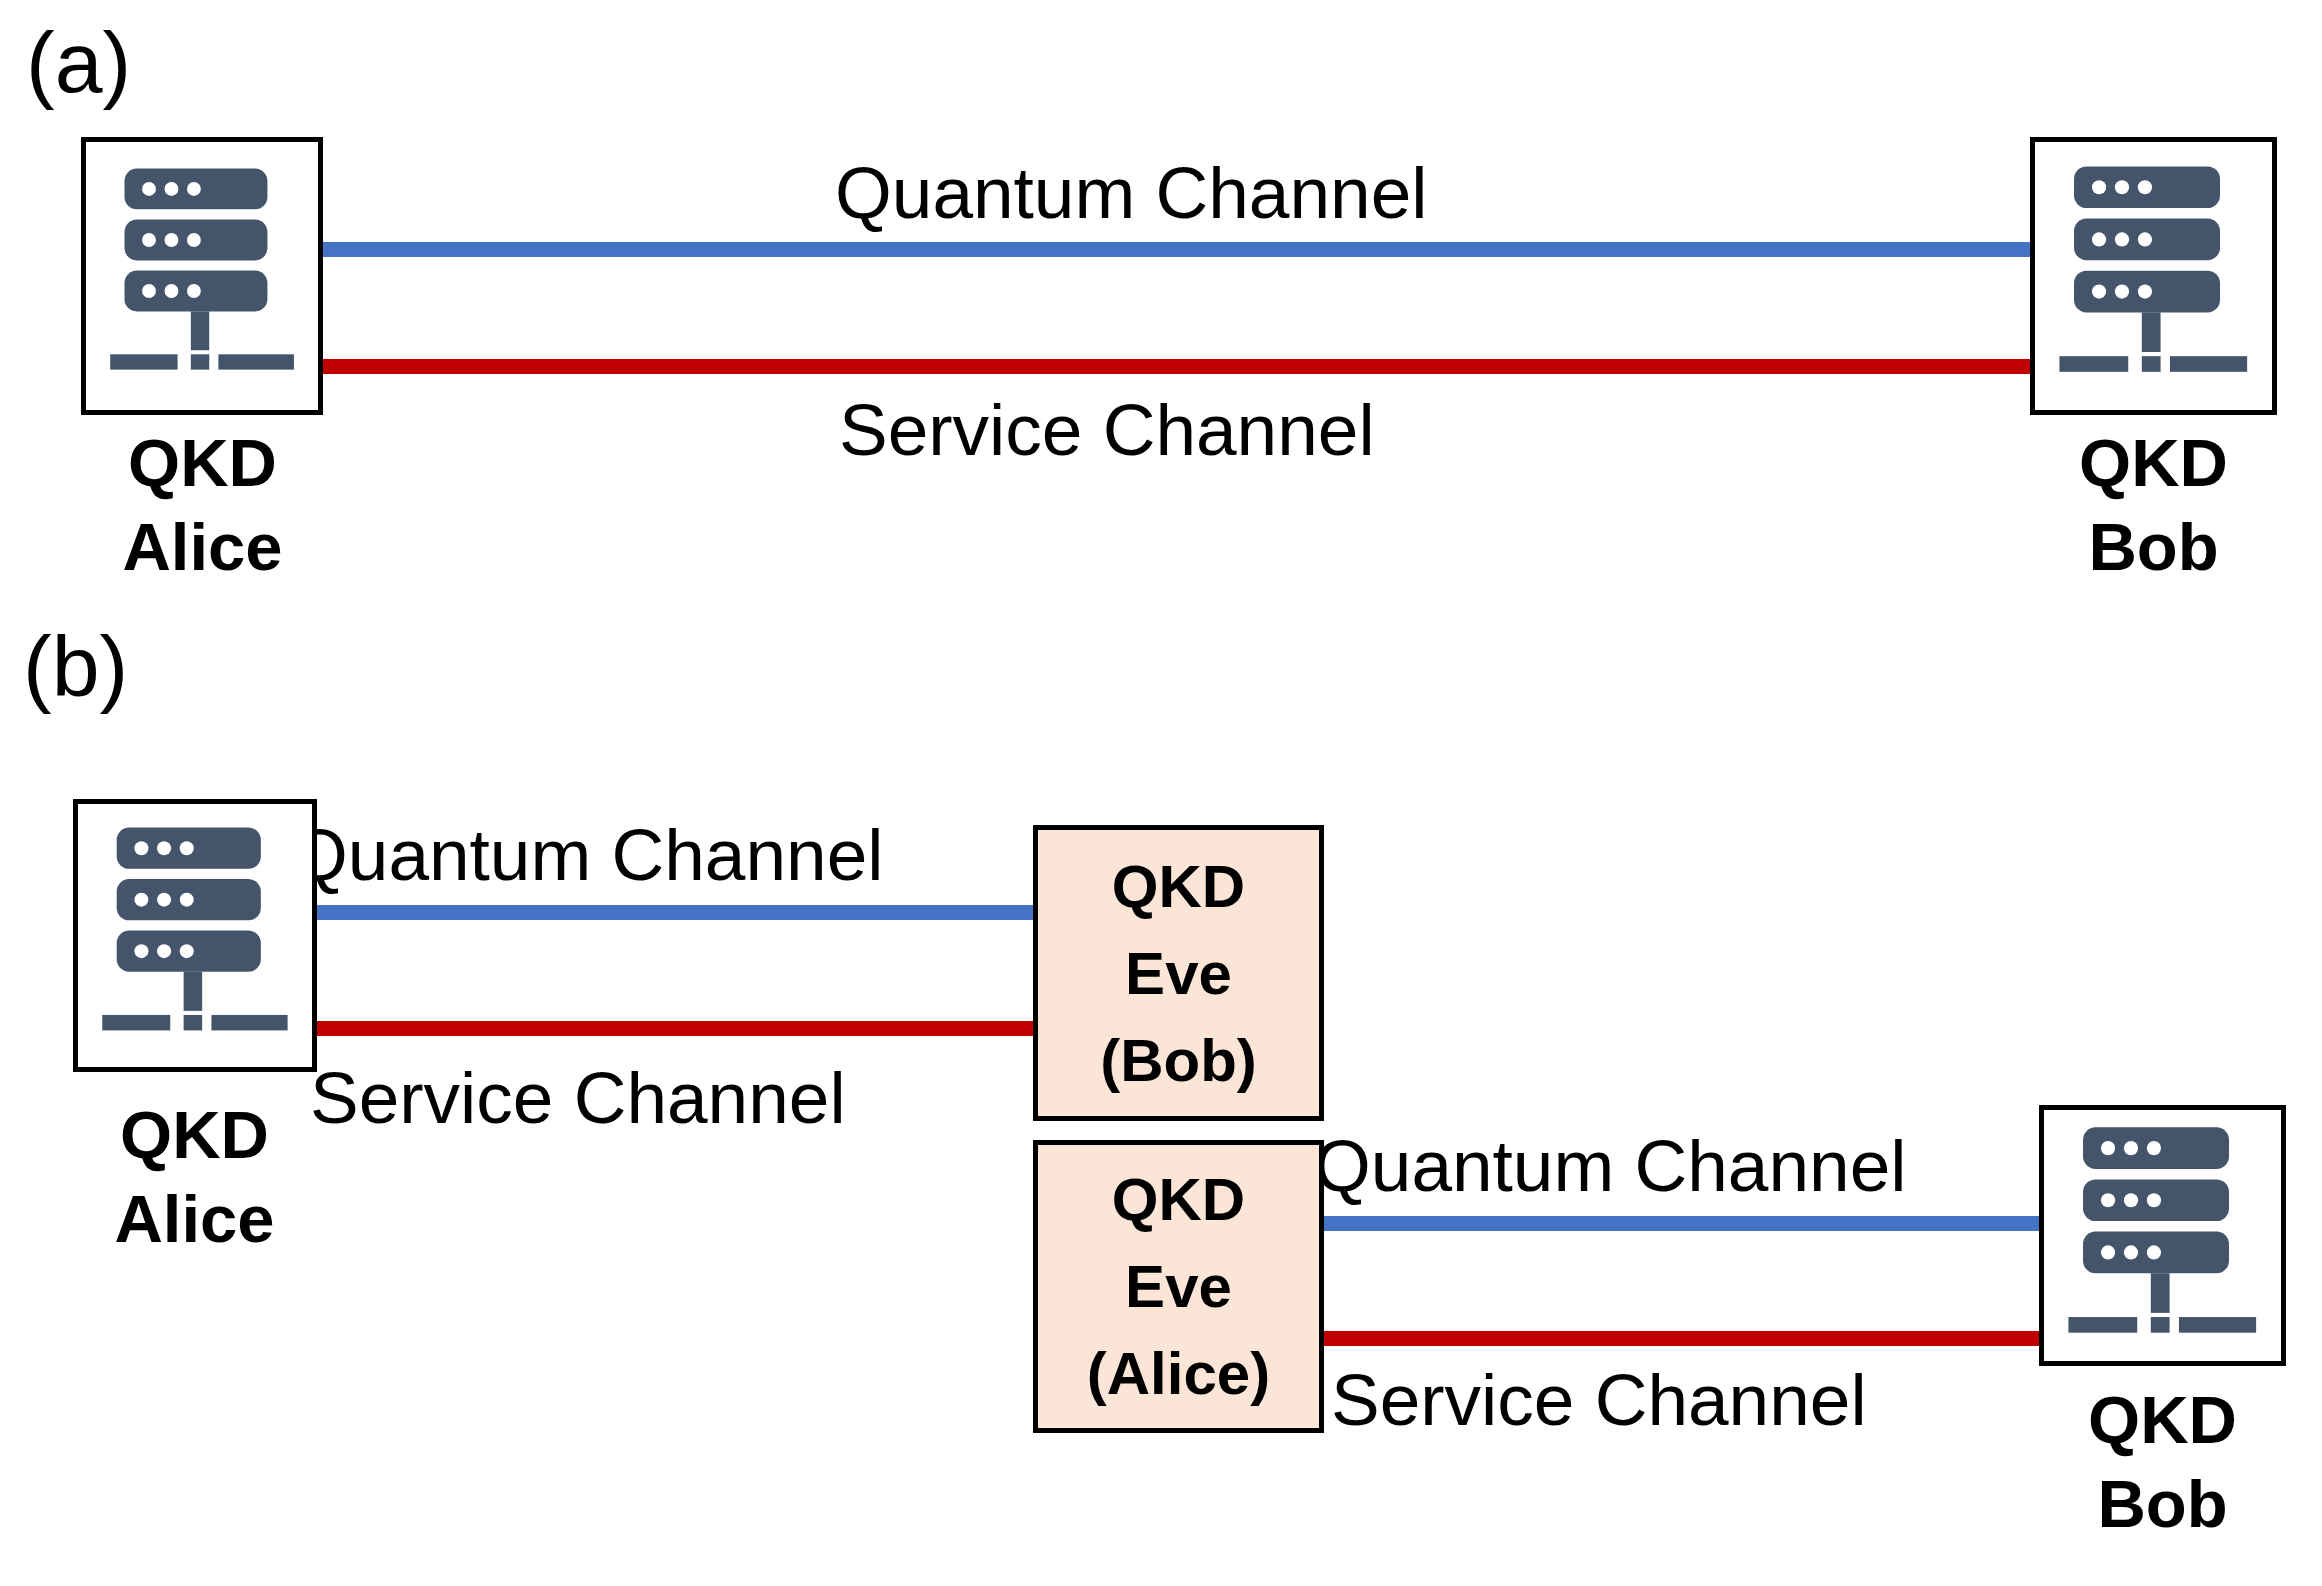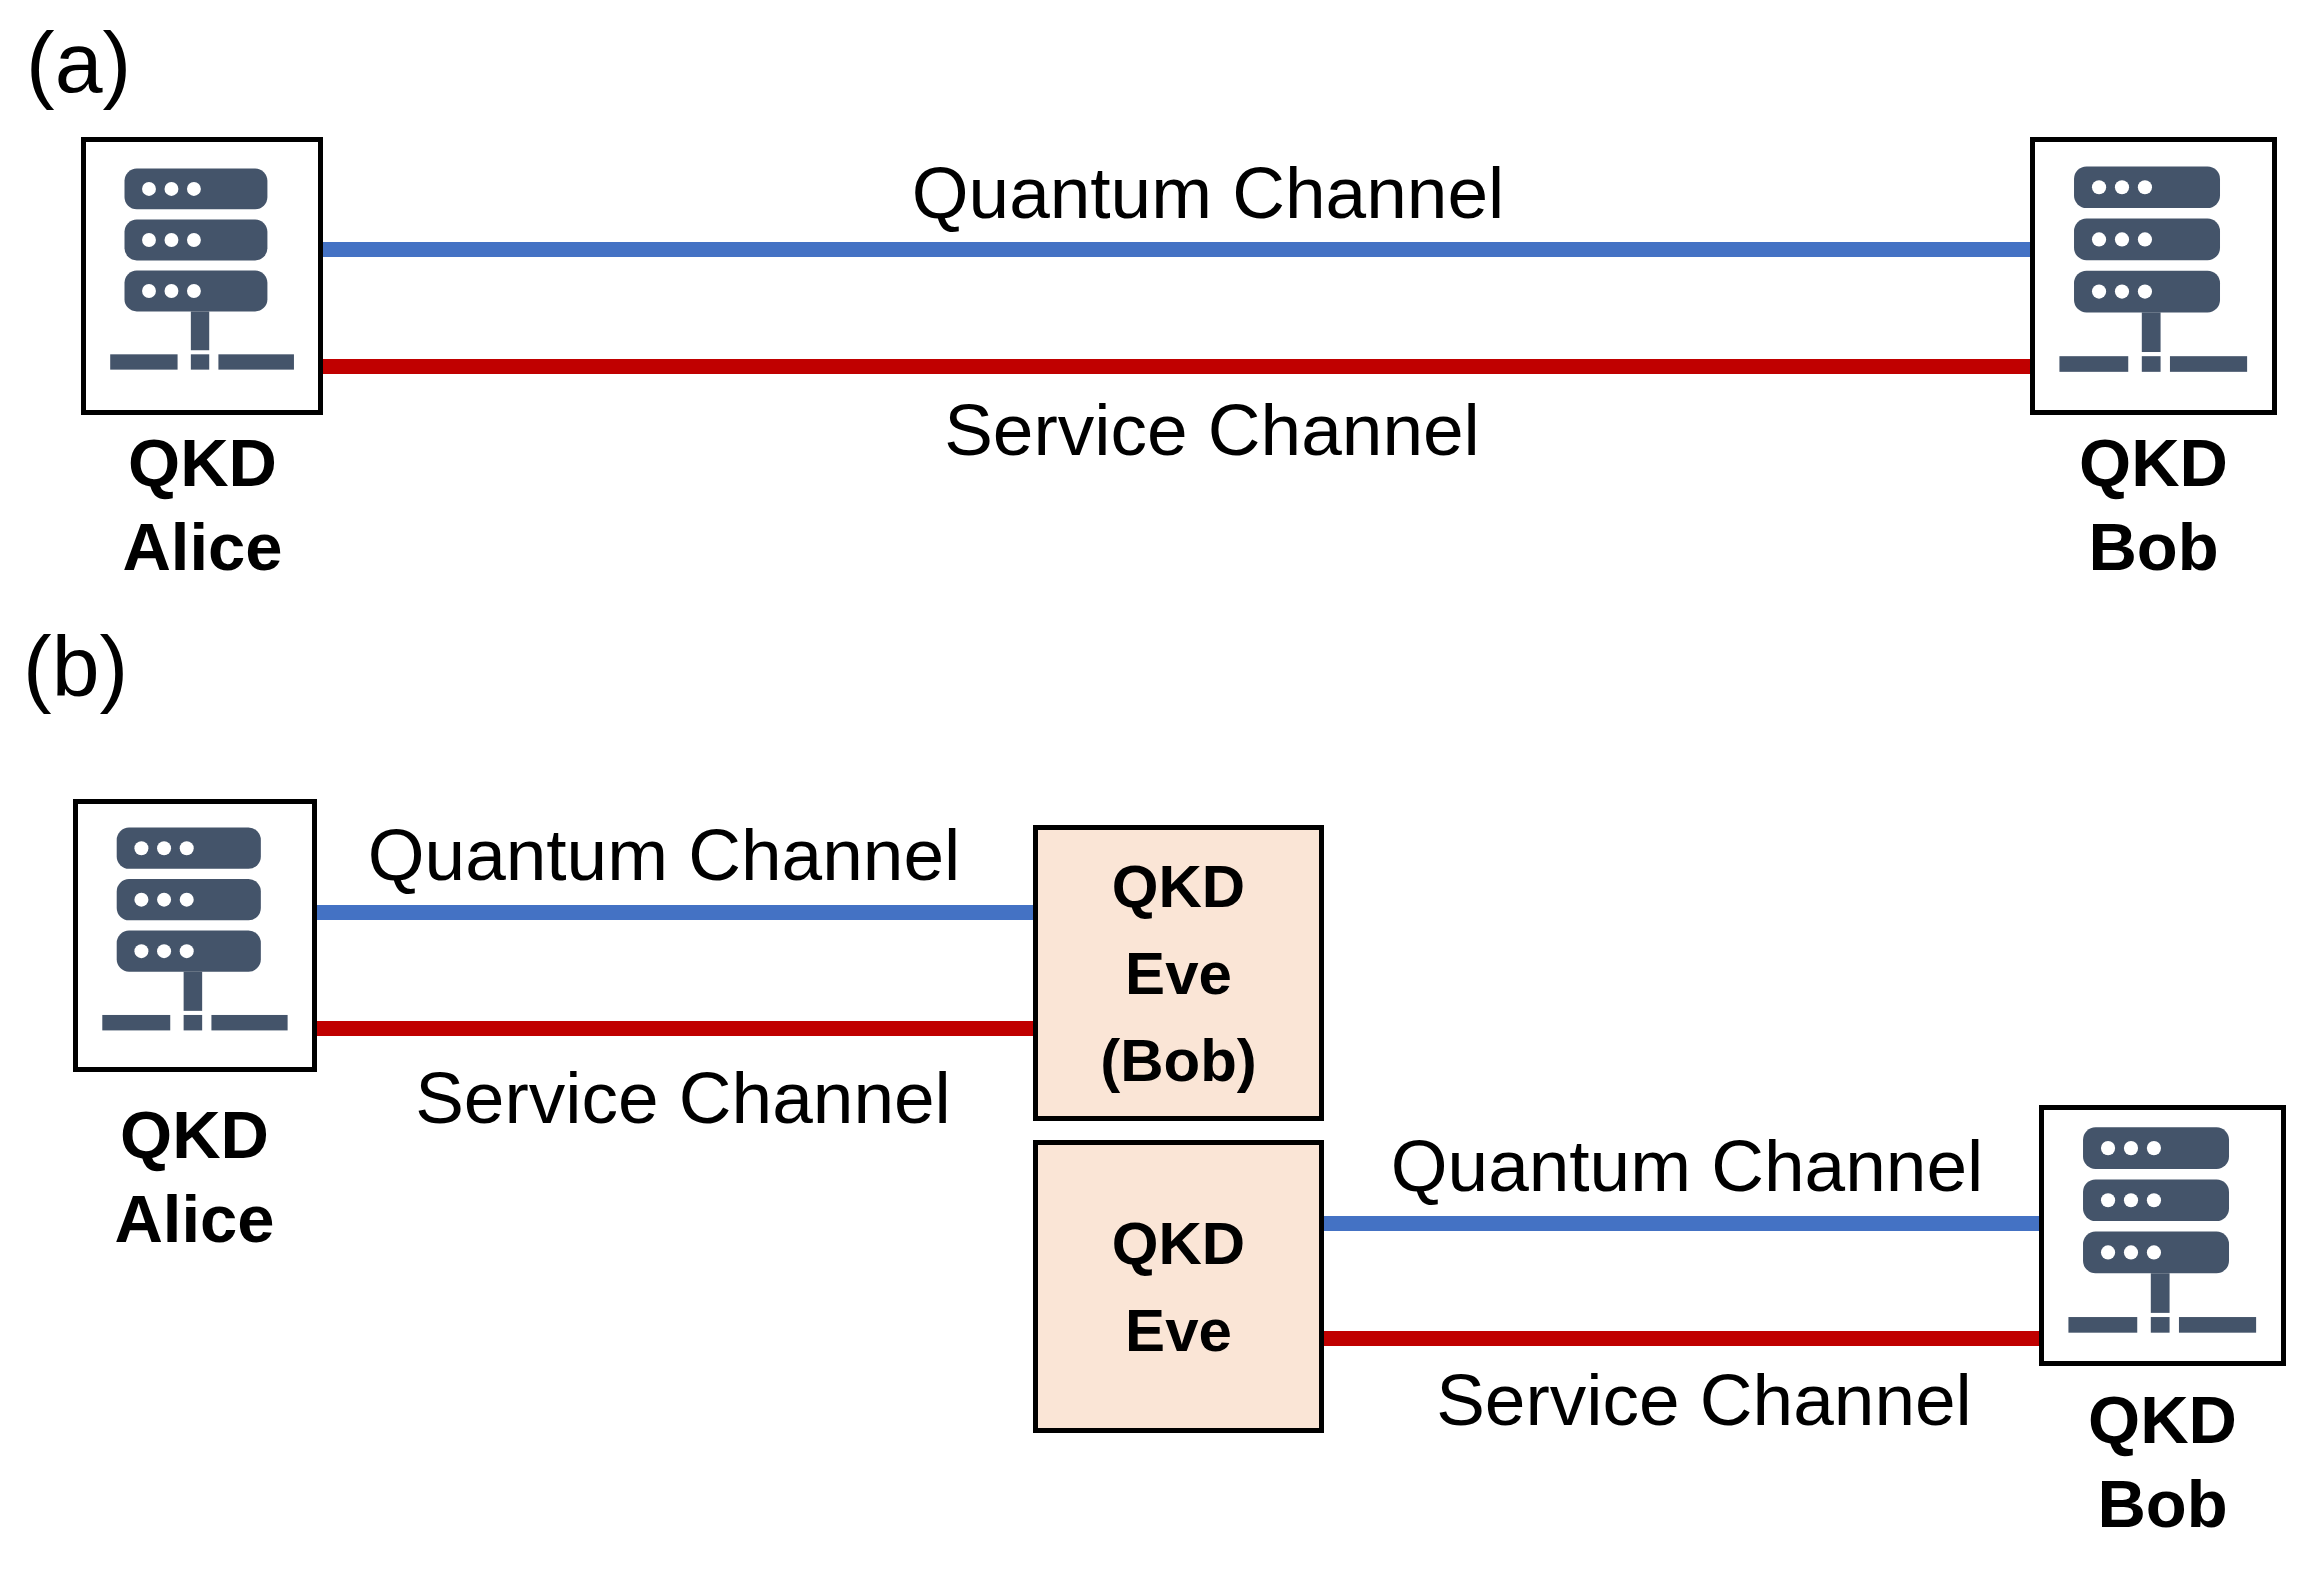--- a/index.html
+++ b/index.html
@@ -43,21 +43,20 @@
     font-size:67px;
     line-height:1.25;
     white-space:pre-line;
   }
   .line{position:absolute;height:15px;}
   .line.quantum{background:var(--quantum);}
   .line.service{background:var(--service);}
   .chan-label{
     position:absolute;
     width:746px;
-    text-align:center;
     font-size:73px;
     line-height:1.0;
     color:#000;
   }
   .eve-box{
     position:absolute;
     background:var(--eve-fill);
     border:5.6px solid #000;
     display:flex;
     flex-direction:column;
@@ -143,20 +142,21 @@
 
   <div class="eve-box" style="left:1033px;top:825px;width:291px;height:296px;">
     <div class="b">QKD</div>
     <div class="b">Eve</div>
     <div class="r">(Bob)</div>
   </div>
 
   <div class="eve-box" style="left:1033px;top:1140px;width:291px;height:293px;">
     <div class="b">QKD</div>
     <div class="b">Eve</div>
+    <div class="r">(Alice)</div>
   </div>
 
   <div class="node" style="left:2039px;top:1105px;width:247px;height:261px;">
     <svg class="server-svg" viewBox="0 0 100 101" preserveAspectRatio="xMidYMid meet">
       <use href="#server-icon-shape"></use>
     </svg>
   </div>
   <div class="node-label" style="left:2039px;top:1378px;width:247px;"><span>QKD</span><br><span>Bob</span></div>
 
 </div>

